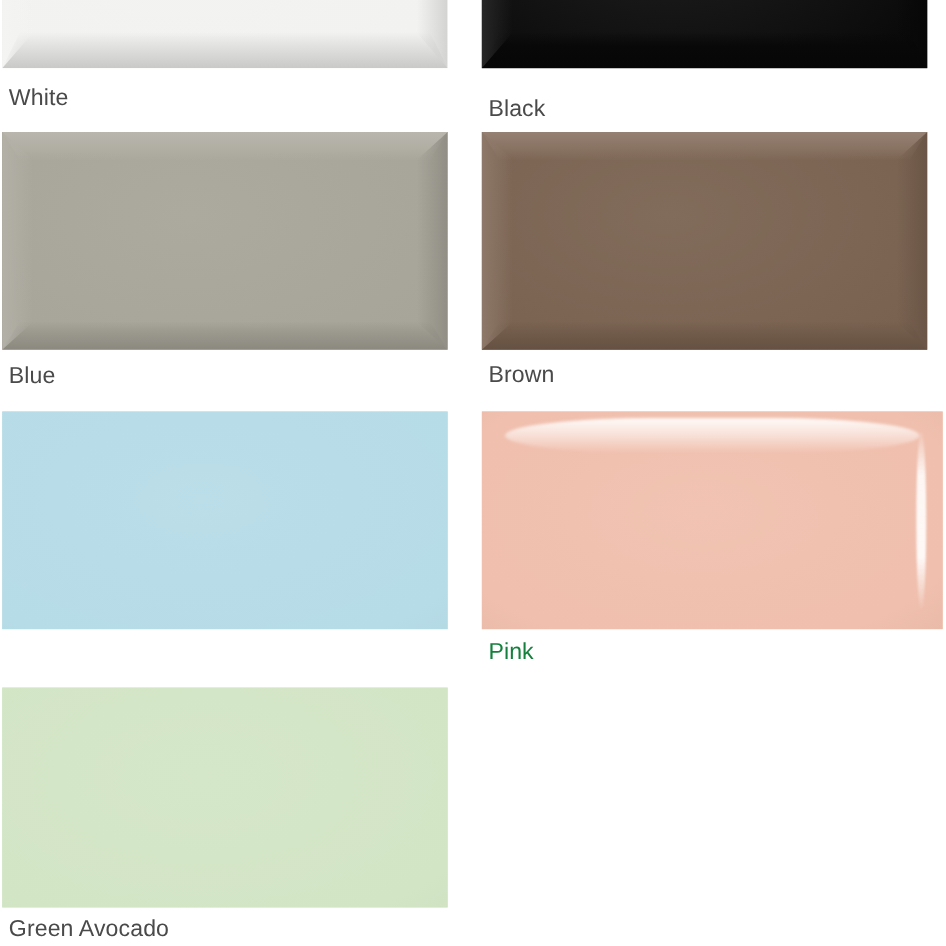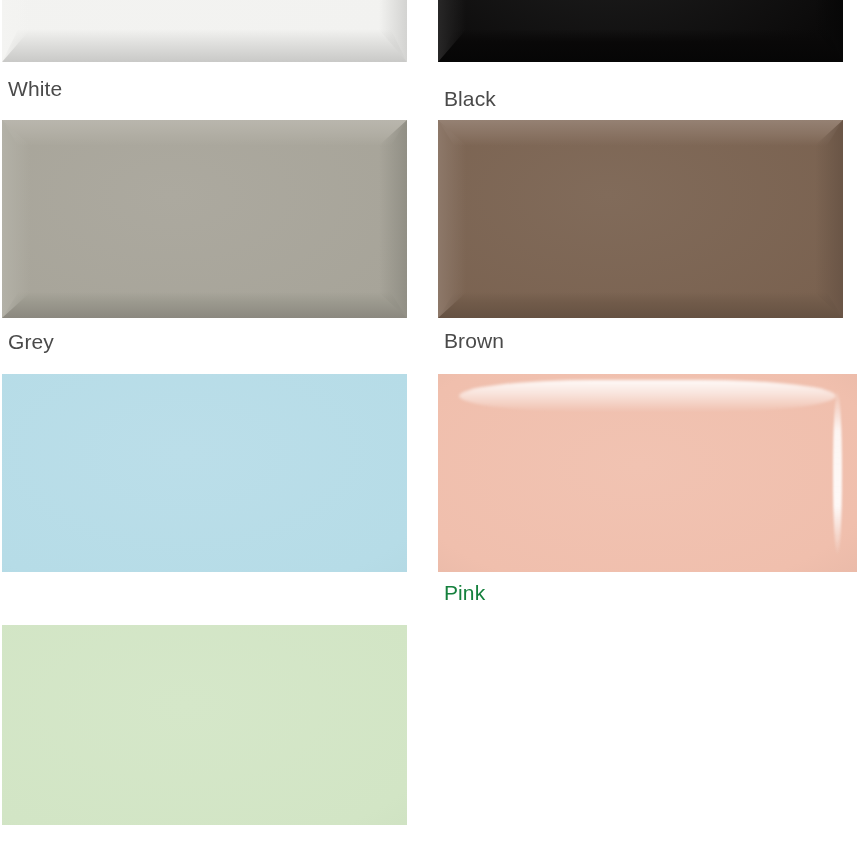--- a/index.html
+++ b/index.html
@@ -126,21 +126,21 @@
     <div class="swatch-cell" style="left: 2px; top: 120px; width: 405px; height: 198px;">
       <div class="tile" style="background: rgb(167, 164, 153);">
         <div class="tile-face" style="background: radial-gradient(130% 150% at 42% 38%, rgb(172, 169, 159) 0%, rgb(167, 164, 153) 52%, rgb(154, 152, 142) 100%);"></div>
         <div class="bevel-top" style="background: linear-gradient(rgb(185, 182, 173) 0%, rgb(177, 174, 164) 55%, rgba(167, 164, 153, 0) 100%);"></div>
         <div class="bevel-bottom" style="background: linear-gradient(to top, rgb(139, 136, 127) 0%, rgb(155, 153, 142) 60%, rgba(167, 164, 153, 0) 100%);"></div>
         <div class="bevel-left" style="background: linear-gradient(to right, rgb(179, 177, 167) 0%, rgba(167, 164, 153, 0) 100%);"></div>
         <div class="bevel-right" style="background: linear-gradient(to left, rgb(145, 143, 133) 0%, rgba(167, 164, 153, 0) 100%);"></div>
         <div class="tile-edge"></div>
       </div>
     </div>
-    <div class="swatch-label" style="left: 8px; top: 329px; color: rgb(74, 74, 74);">Grey</div>
+    <div class="swatch-label" style="left: 8px; top: 329px; color: rgb(74, 74, 74);">Blue</div>
     <div class="swatch-cell" style="left: 438px; top: 120px; width: 405px; height: 198px;">
       <div class="tile" style="background: rgb(122, 98, 80);">
         <div class="tile-face" style="background: radial-gradient(130% 150% at 42% 38%, rgb(129, 107, 90) 0%, rgb(122, 98, 80) 52%, rgb(113, 91, 74) 100%);"></div>
         <div class="bevel-top" style="background: linear-gradient(rgb(149, 129, 115) 0%, rgb(137, 115, 99) 55%, rgba(122, 98, 80, 0) 100%);"></div>
         <div class="bevel-bottom" style="background: linear-gradient(to top, rgb(101, 81, 66) 0%, rgb(113, 91, 74) 60%, rgba(122, 98, 80, 0) 100%);"></div>
         <div class="bevel-left" style="background: linear-gradient(to right, rgb(141, 120, 105) 0%, rgba(122, 98, 80, 0) 100%);"></div>
         <div class="bevel-right" style="background: linear-gradient(to left, rgb(106, 85, 70) 0%, rgba(122, 98, 80, 0) 100%);"></div>
         <div class="tile-edge"></div>
       </div>
     </div>
@@ -162,13 +162,14 @@
       </div>
     </div>
     <div class="swatch-label" style="left: 444px; top: 580px; color: #15803d;">Pink</div>
     <div class="swatch-cell" style="left: 2px; top: 625px; width: 405px; height: 200px;">
       <div class="tile" style="background: rgb(210, 229, 197);">
         <div class="tile-face" style="background: radial-gradient(120% 135% at 45% 40%, rgb(213, 231, 201) 0%, rgb(210, 229, 197) 55%, rgb(198, 216, 186) 100%);"></div>
         <div class="pillow"></div>
         <div class="tile-edge"></div>
       </div>
     </div>
+    <div class="swatch-label" style="left: 8px; top: 832px; color: rgb(74, 74, 74);">Green Avocado</div>
   </div>
 
 </body></html>

